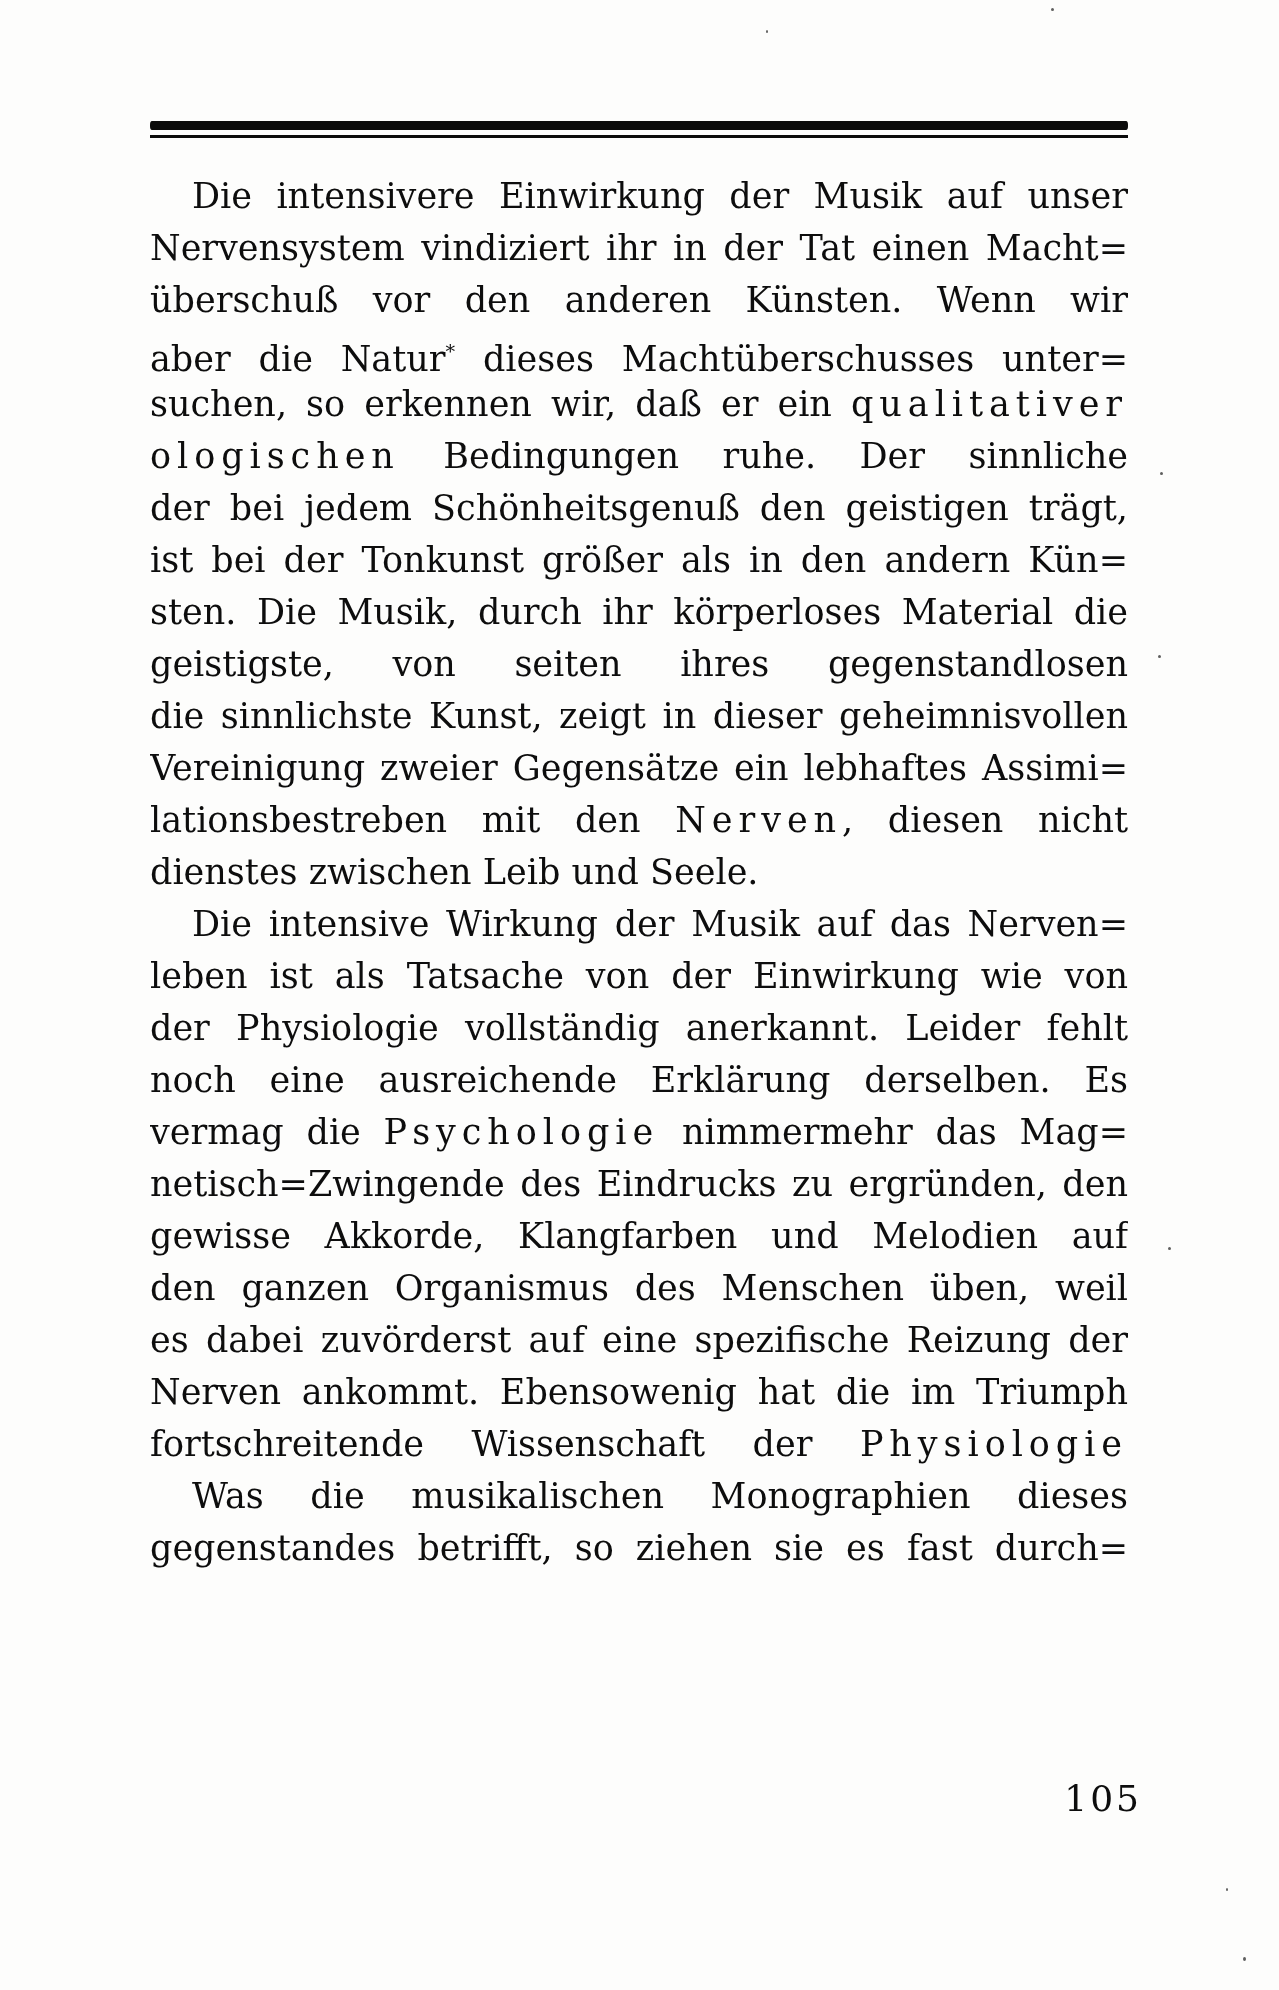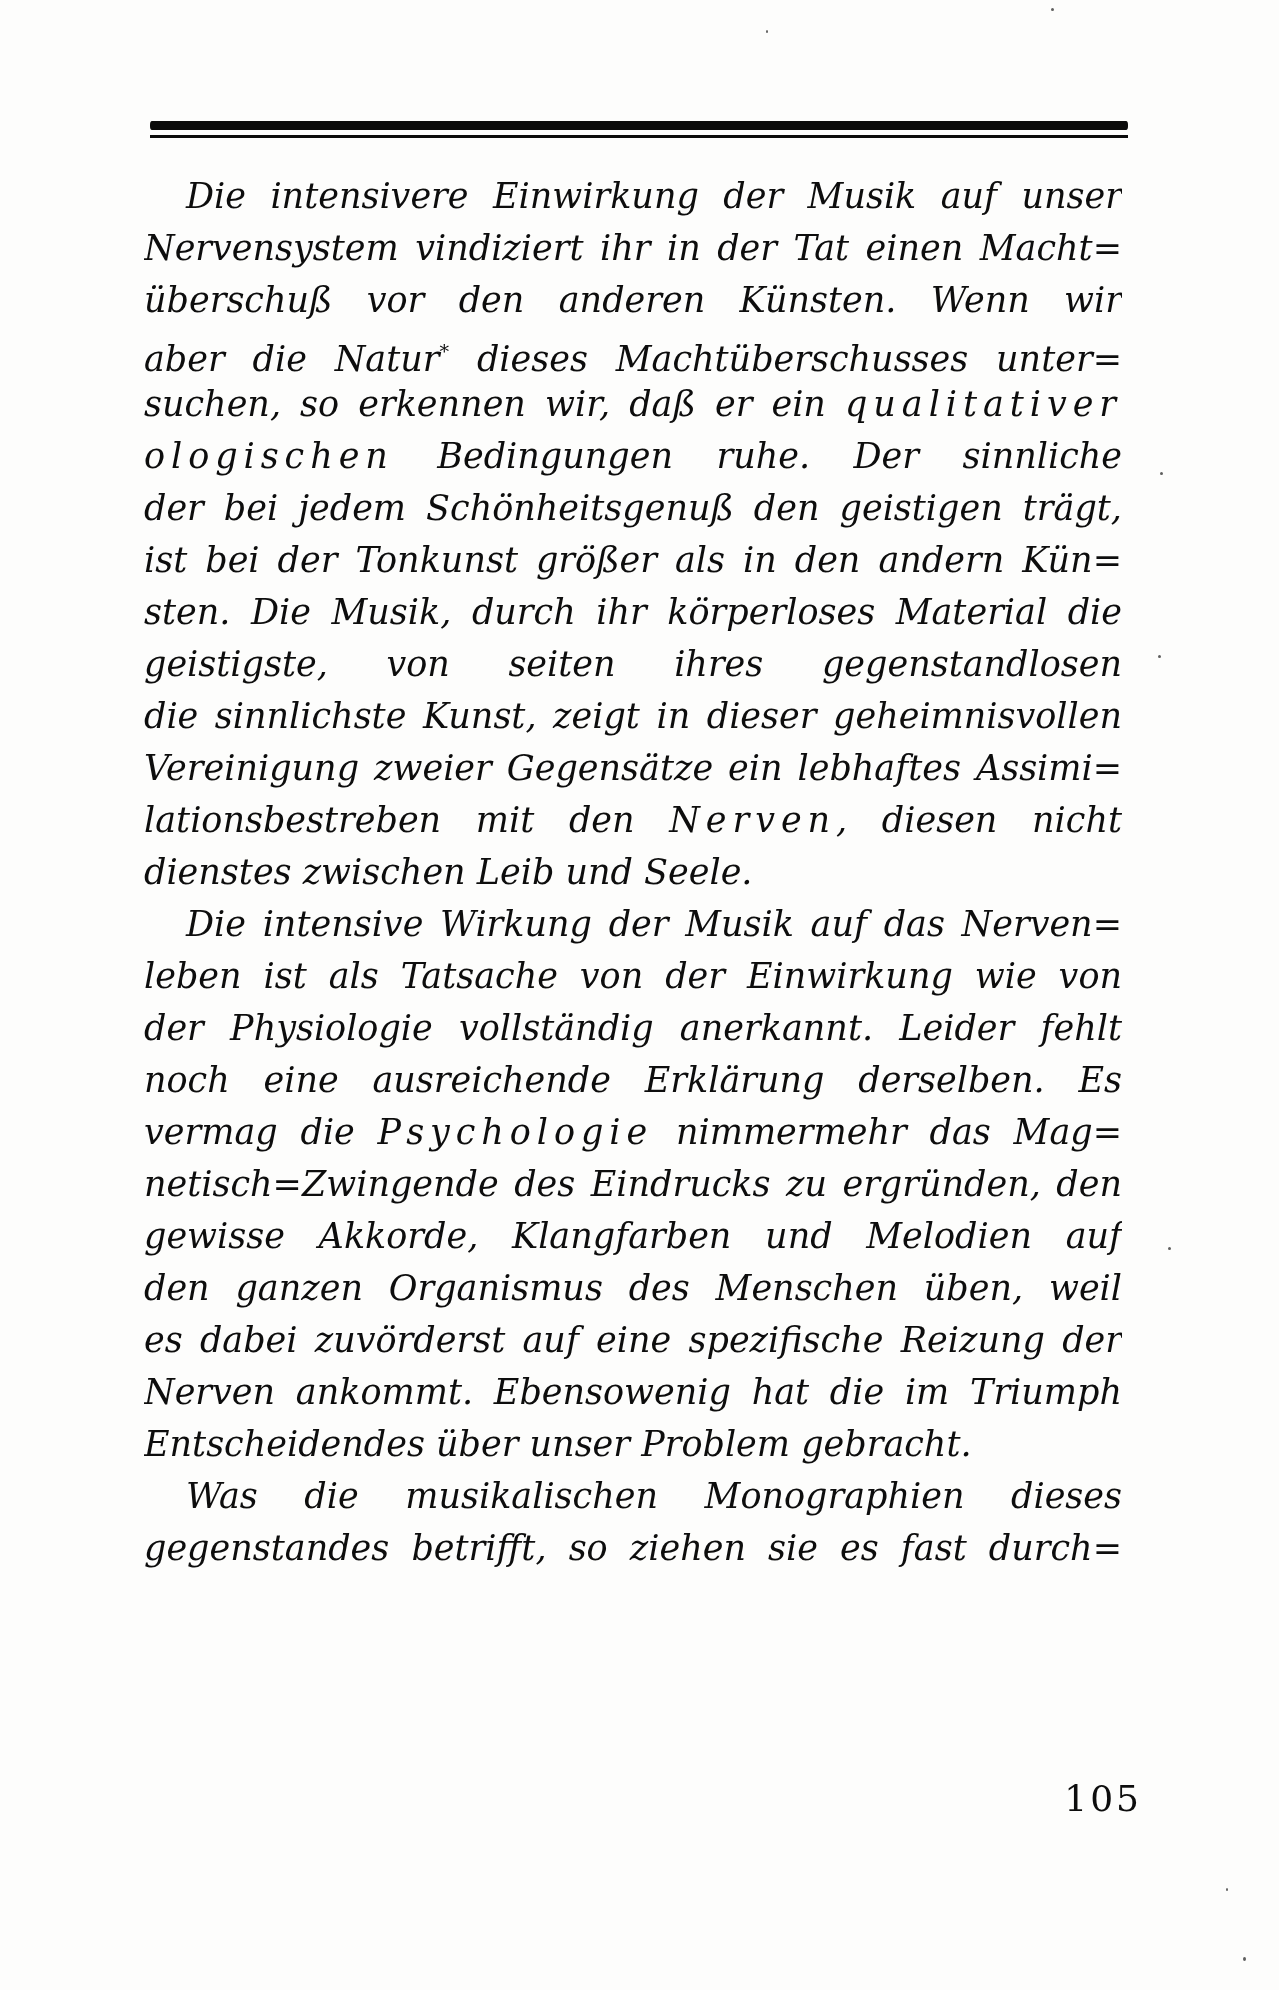--- a/index.html
+++ b/index.html
@@ -32,27 +32,26 @@
     border-radius: 2px / 4px;
   }
   .rule-thin {
     height: 3px;
     background: #0b0b0b;
     margin-top: 5px;
   }
   
   .text-block {
     position: absolute;
-    left: 144px;
+    left: 150px;
     top: 170px;
     width: 978px;
     font-size: 35px;
     line-height: 52px;
     text-rendering: optimizeLegibility;
-    font-style: italic;
   }
   .line {
     height: 52px;
     overflow: hidden;
     white-space: normal;
   }
   .line.j {
     text-align: justify;
     text-align-last: justify;
   }
@@ -119,21 +118,21 @@
       <div class="line j ind"><span>Die intensive Wirkung der Musik auf das Nerven=</span></div>
       <div class="line j"><span>leben ist als Tatsache von der Einwirkung wie von</span></div>
       <div class="line j"><span>der Physiologie vollständig anerkannt. Leider fehlt</span></div>
       <div class="line j"><span>noch eine ausreichende Erklärung derselben. Es</span></div>
       <div class="line j"><span>vermag die </span><span class="sperr">Psychologie</span><span> nimmermehr das Mag=</span></div>
       <div class="line j"><span>netisch=Zwingende des Eindrucks zu ergründen, den</span></div>
       <div class="line j"><span>gewisse Akkorde, Klangfarben und Melodien auf</span></div>
       <div class="line j"><span>den ganzen Organismus des Menschen üben, weil</span></div>
       <div class="line j"><span>es dabei zuvörderst auf eine spezifische Reizung der</span></div>
       <div class="line j"><span>Nerven ankommt. Ebensowenig hat die im Triumph</span></div>
-      <div class="line"><span>Entscheidendes über unser Problem gebracht.</span></div>
+      <div class="line j"><span>fortschreitende Wissenschaft der </span><span class="sperr">Physiologie</span></div>
       <div class="line j ind"><span>Was die musikalischen Monographien dieses Zwitter=</span></div>
       <div class="line j"><span>gegenstandes betrifft, so ziehen sie es fast durch=</span></div>
     </div>
 
   <div class="page-number">105</div>
 
   <div class="speck s1"></div>
   <div class="speck s2"></div>
   <div class="speck s3"></div>
   <div class="speck s4"></div>

